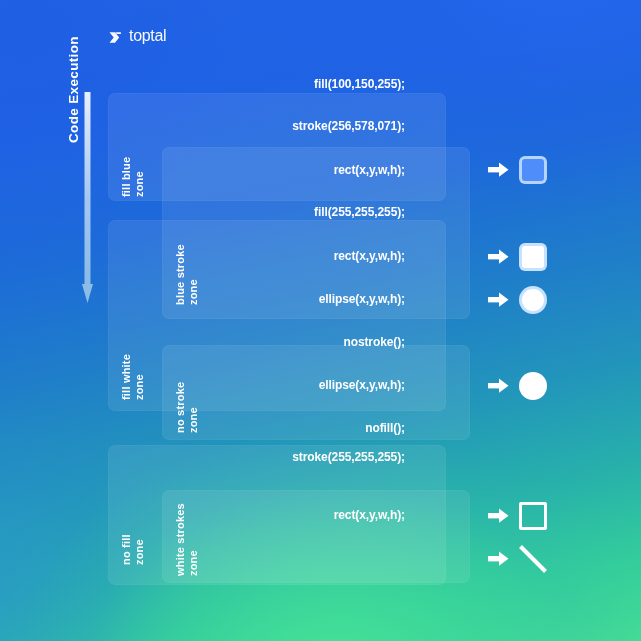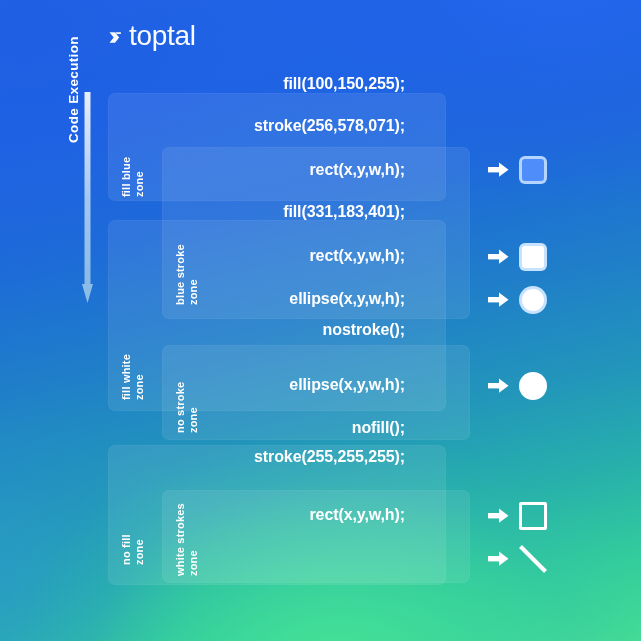--- a/index.html
+++ b/index.html
@@ -57,21 +57,21 @@
   }
 
   
   #logo {
     position:absolute; left:108px; top:24px;
     display:flex; align-items:center; gap:4px;
     height:26px;
   }
   #logo .mark { width:17px; height:17px; position:relative; flex:0 0 auto; }
   #logo .wordmark {
-    color:#ffffff; font-size:28px; letter-spacing:-0.3px;
+    color:#ffffff; font-size:16px; letter-spacing:-0.3px;
     font-weight:400; line-height:1; opacity:.97;
     padding-bottom:2px;
   }
 
   
   #axis { position:absolute; left:52px; top:86px; width:46px; height:230px; }
   #axis .axis-label {
     position:absolute; left:-25px; top:0;
     width:96px; height:18px;
     transform:rotate(-90deg); transform-origin:48px 9px;
@@ -111,21 +111,21 @@
   #zone-no-fill        { left:108px; top:445px; width:338px; height:140px; }
   #zone-white-strokes  { left:162px; top:490px; width:308px; height:93px;  }
 
   
   .code-line {
     position:absolute;
     left:0; width:405px;
     height:20px;
     text-align:right;
     color:#ffffff;
-    font-size:16px;
+    font-size:12px;
     font-weight:bold;
     letter-spacing:-0.1px;
     white-space:nowrap;
     line-height:20px;
   }
 
   
   .preview { position:absolute; left:488px; width:66px; height:34px; }
   .preview .arrow { position:absolute; left:0; top:8px; width:22px; height:17px; }
   .preview .shape { position:absolute; left:28px; top:0; width:34px; height:34px; }
@@ -217,24 +217,24 @@
   </div>
 
   <div class="zone" id="zone-white-strokes">
     <div class="zone-label" style="left:12px; top:86px; width:148px;">white strokes
 zone</div>
   </div>
 
   <div class="code-line" style="top:74px;">fill(100,150,255);</div>
   <div class="code-line" style="top:116px;">stroke(256,578,071);</div>
   <div class="code-line" style="top:160px;">rect(x,y,w,h);</div>
-  <div class="code-line" style="top:202px;">fill(331,183,401);</div>
+  <div class="code-line" style="top:202px;">fill(255,255,255);</div>
   <div class="code-line" style="top:246px;">rect(x,y,w,h);</div>
   <div class="code-line" style="top:289px;">ellipse(x,y,w,h);</div>
-  <div class="code-line" style="top:320px;">nostroke();</div>
+  <div class="code-line" style="top:332px;">nostroke();</div>
   <div class="code-line" style="top:375px;">ellipse(x,y,w,h);</div>
   <div class="code-line" style="top:418px;">nofill();</div>
   <div class="code-line" style="top:447px;">stroke(255,255,255);</div>
   <div class="code-line" style="top:505px;">rect(x,y,w,h);</div>
 
   <div class="preview" style="top:153px;">
     <span class="arrow">
       <svg width="22" height="17" viewBox="0 0 22 17">
         <rect x="0" y="6" width="13" height="5.4" fill="#ffffff"></rect>
         <path d="M11 1.6 L20.5 8.7 L11 15.8 Z" fill="#ffffff"></path>

